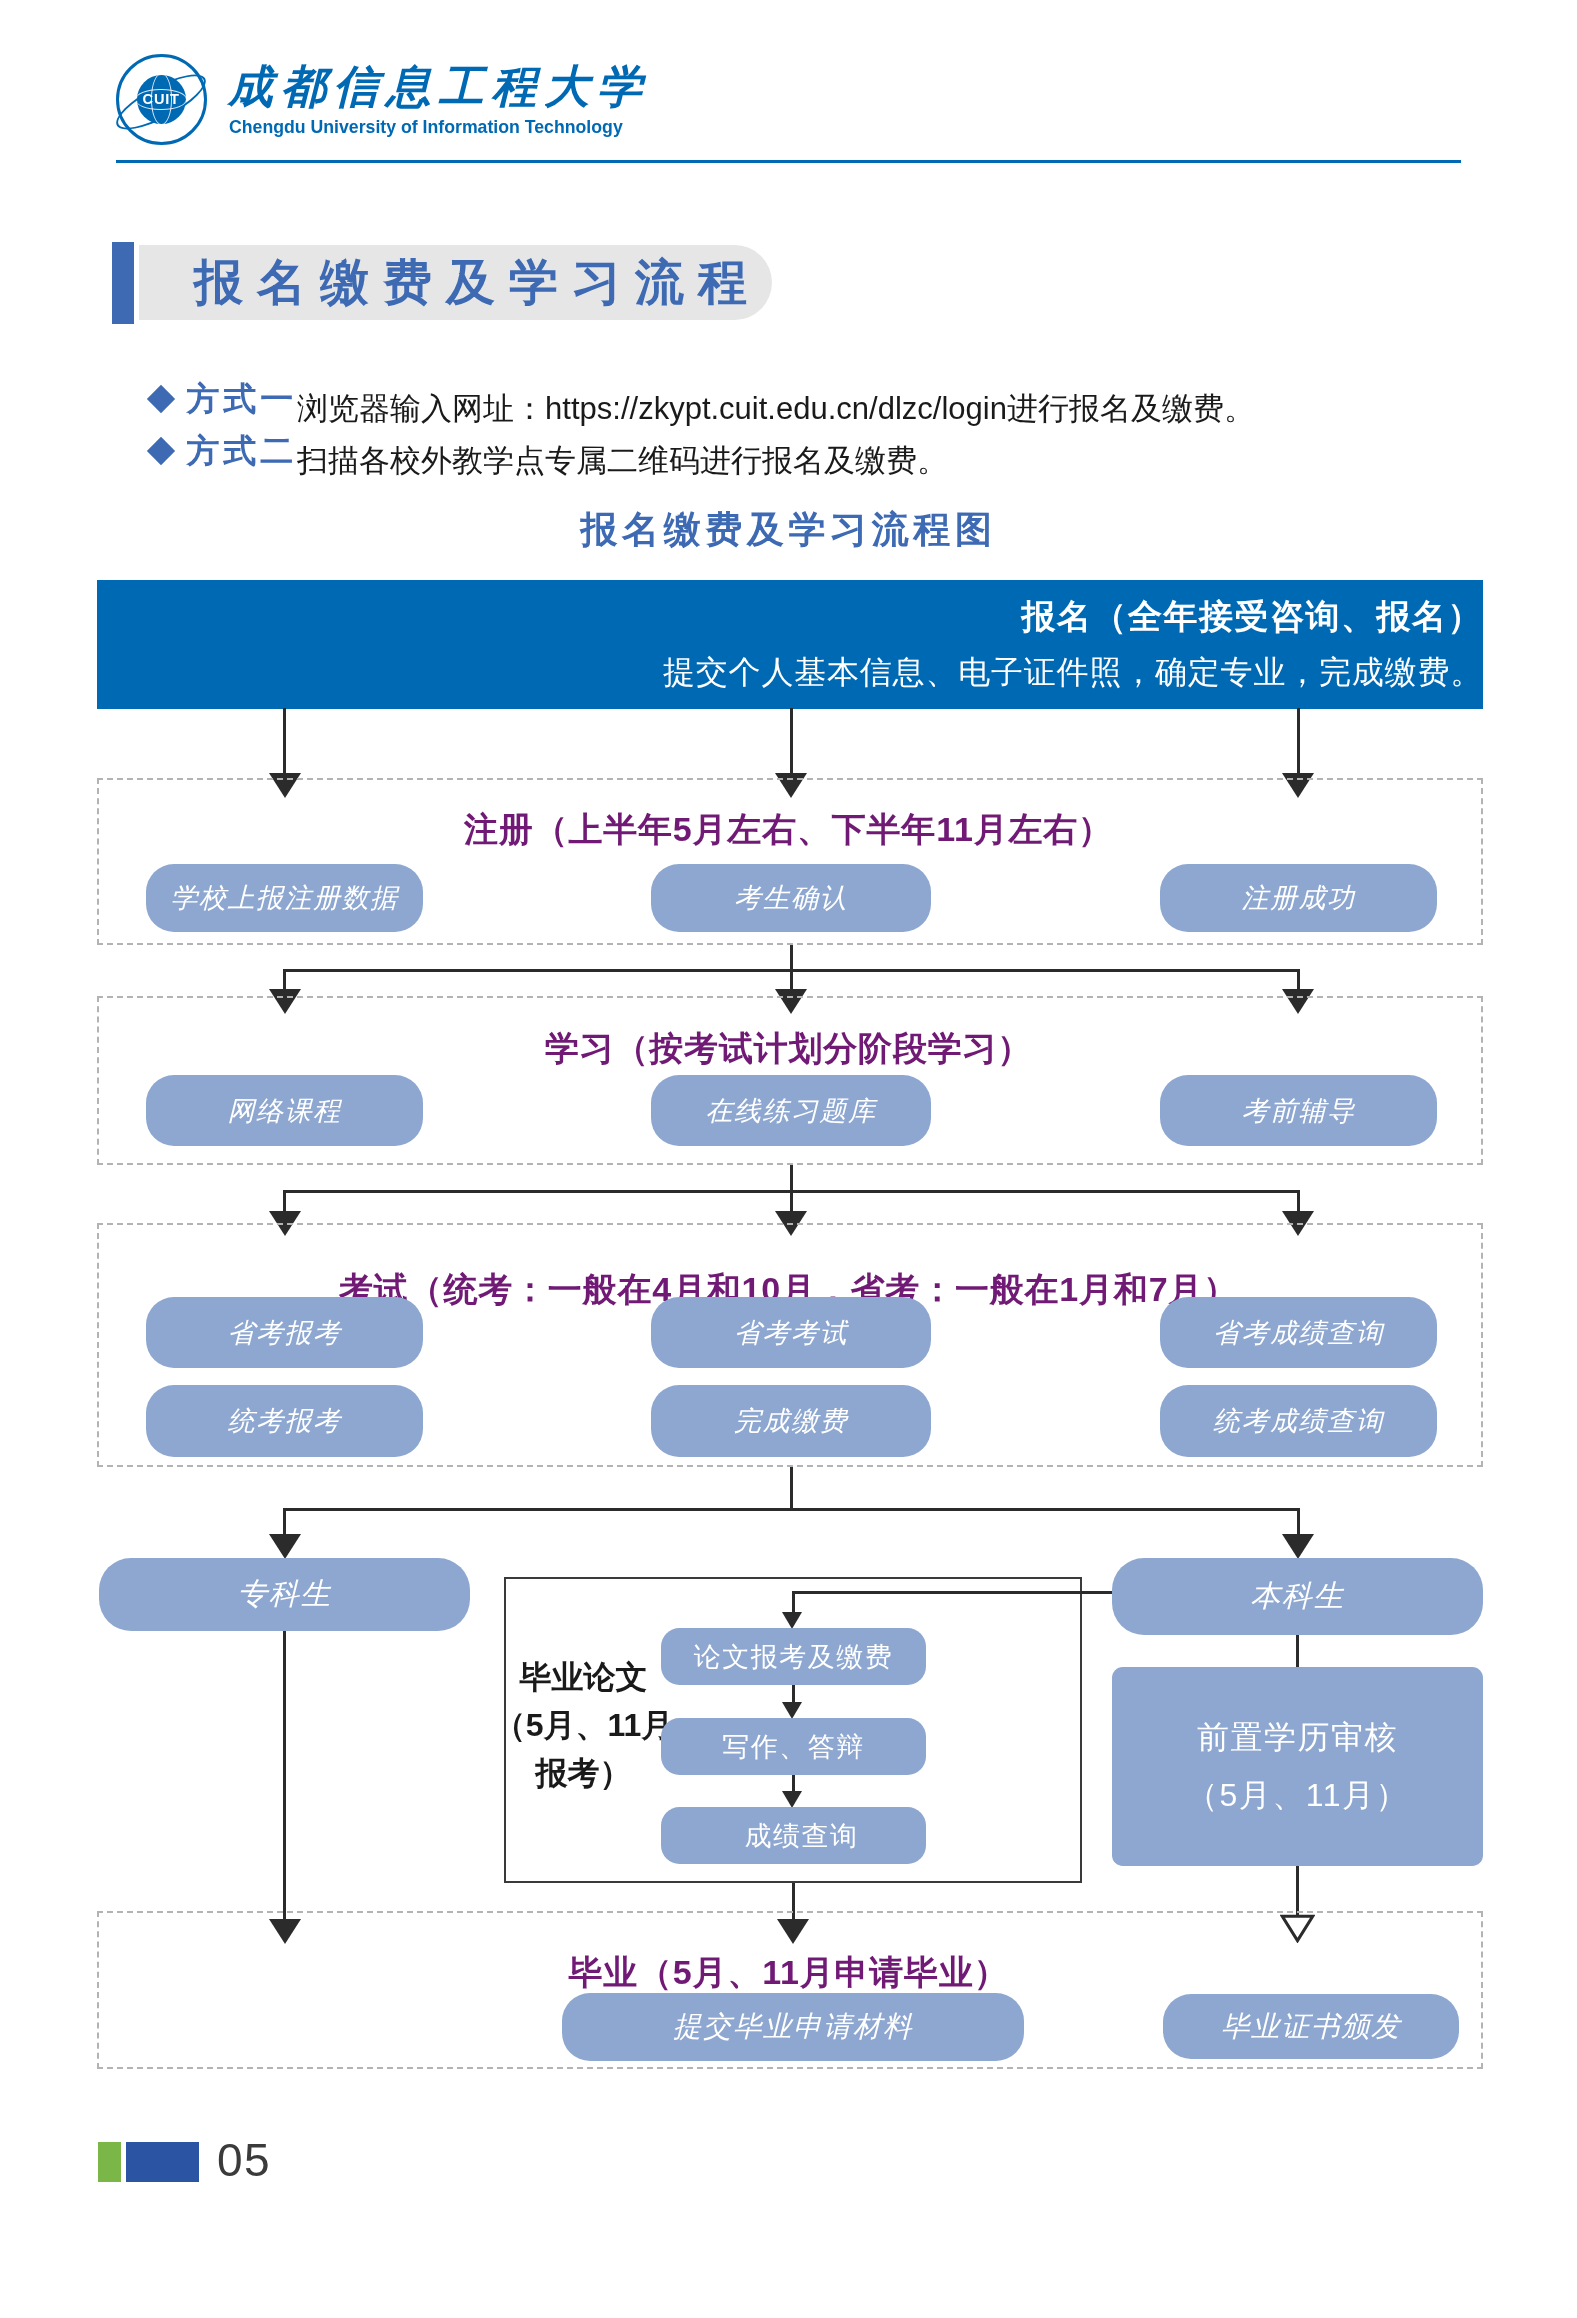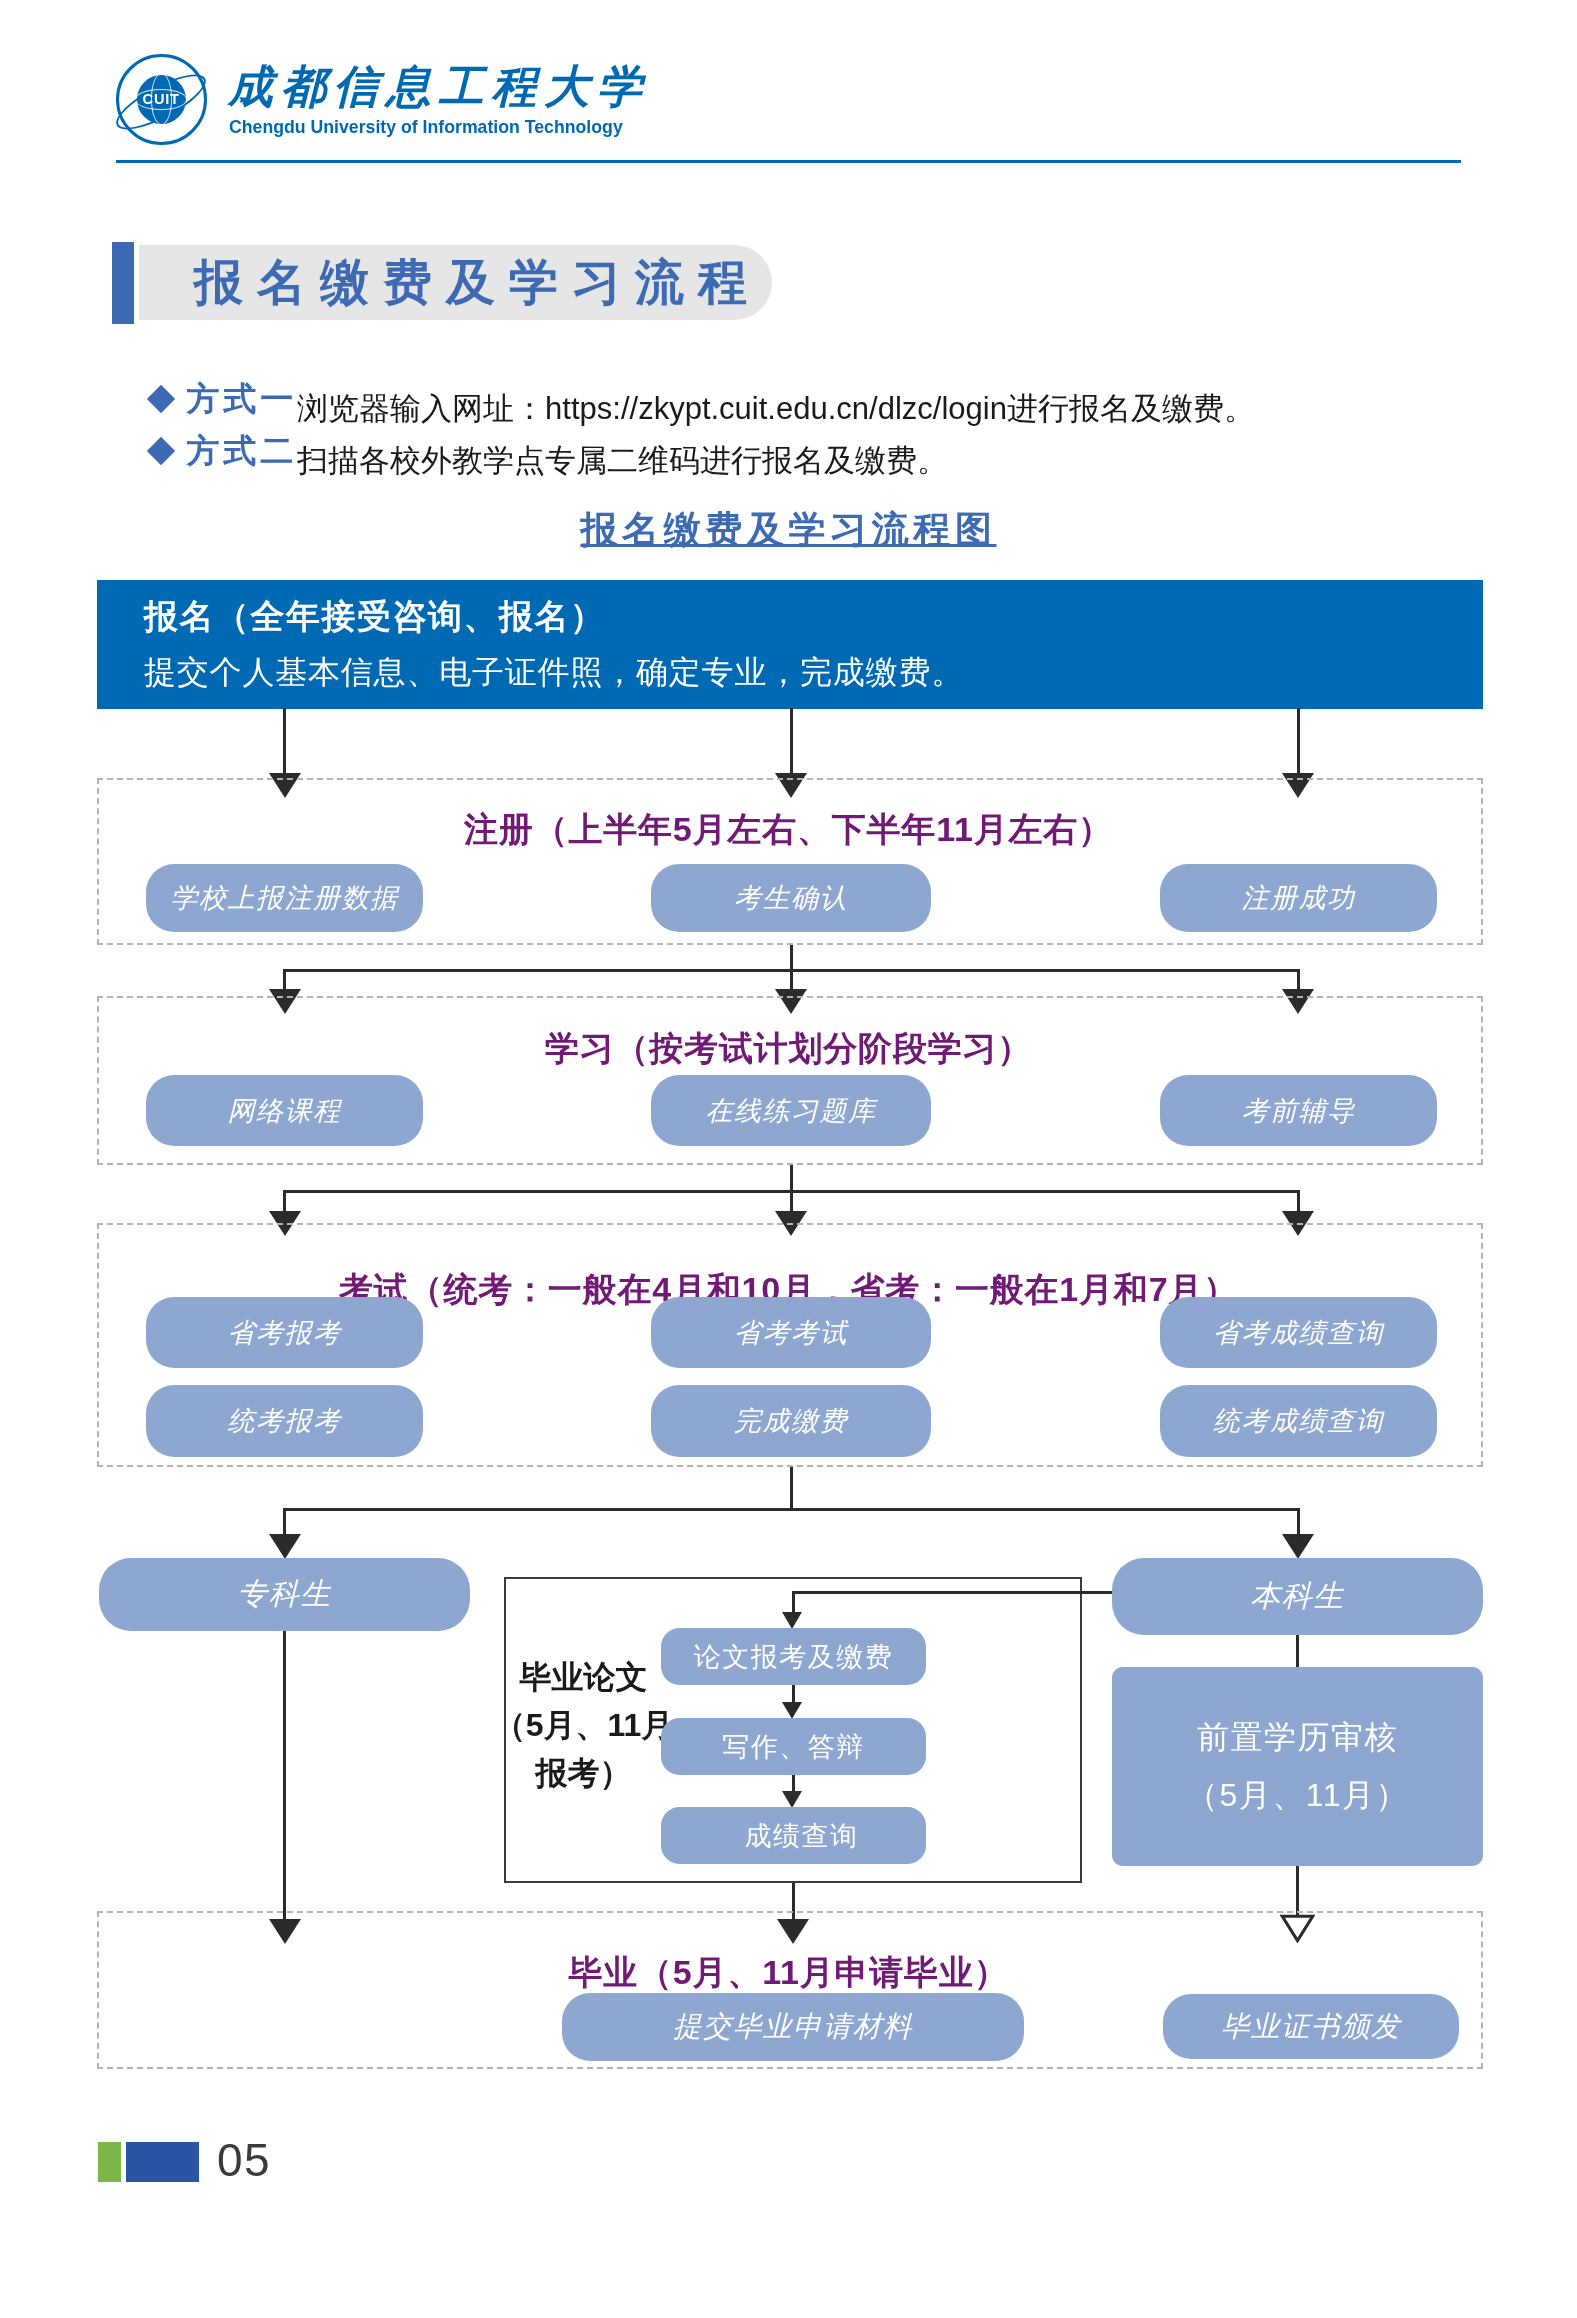--- a/index.html
+++ b/index.html
@@ -29,24 +29,24 @@
   .banner-bar{position:absolute;left:112px;top:242px;width:21.6px;height:82px;background:var(--heading-blue);}
   .banner-bg{position:absolute;left:139px;top:245px;width:633px;height:75px;background:#e6e6e6;border-radius:0 38px 38px 0;}
   .banner-title{position:absolute;left:194px;top:245px;height:75px;line-height:75px;font-size:49px;font-weight:bold;letter-spacing:14px;color:var(--heading-blue);}
 
   
   .method{position:absolute;left:151px;display:flex;align-items:center;}
   .diamond{width:20px;height:20px;background:var(--heading-blue);transform:rotate(45deg);margin-right:15.4px;flex:0 0 auto;}
   .method .lbl{font-size:33px;font-weight:bold;color:var(--heading-blue);letter-spacing:3.9px;white-space:nowrap;}
   .method .txt{font-size:31px;color:#1a1a1a;white-space:nowrap;margin-top:20px;}
 
-  .flow-title{position:absolute;left:0;top:505px;width:100%;text-align:center;font-size:37px;font-weight:bold;letter-spacing:4.6px;color:var(--heading-blue);text-decoration:underline;}
-
-  
-  .start{position:absolute;left:97px;top:580px;width:1386px;height:129px;background:var(--brand-blue);color:#fff;display:flex;flex-direction:column;align-items:flex-start;justify-content:center;gap:10.8px;padding-left:47px;}
+  .flow-title{position:absolute;left:0;top:505px;width:100%;text-align:center;font-size:37px;font-weight:bold;letter-spacing:4.6px;color:var(--heading-blue);}
+
+  
+  .start{position:absolute;left:97px;top:580px;width:1386px;height:129px;background:var(--brand-blue);color:#fff;display:flex;flex-direction:column;align-items:flex-end;justify-content:center;gap:10.8px;padding-left:47px;}
   .start .l1{font-size:34px;font-weight:bold;letter-spacing:1.5px;}
   .start .l2{font-size:32px;letter-spacing:0.8px;}
 
   
   .dashed{position:absolute;left:97px;width:1386px;border:2.3px dashed #b3b3b3;}
   .stage-title{position:absolute;left:0;width:100%;text-align:center;font-size:34px;font-weight:bold;color:#701a75;letter-spacing:0.8px;}
 
   
   .pill{position:absolute;background:var(--box-blue);color:#fff;border-radius:28px;display:flex;align-items:center;justify-content:center;font-size:27px;letter-spacing:1.5px;font-style:italic;}
   .bigpill{border-radius:32px;font-size:30px;}

